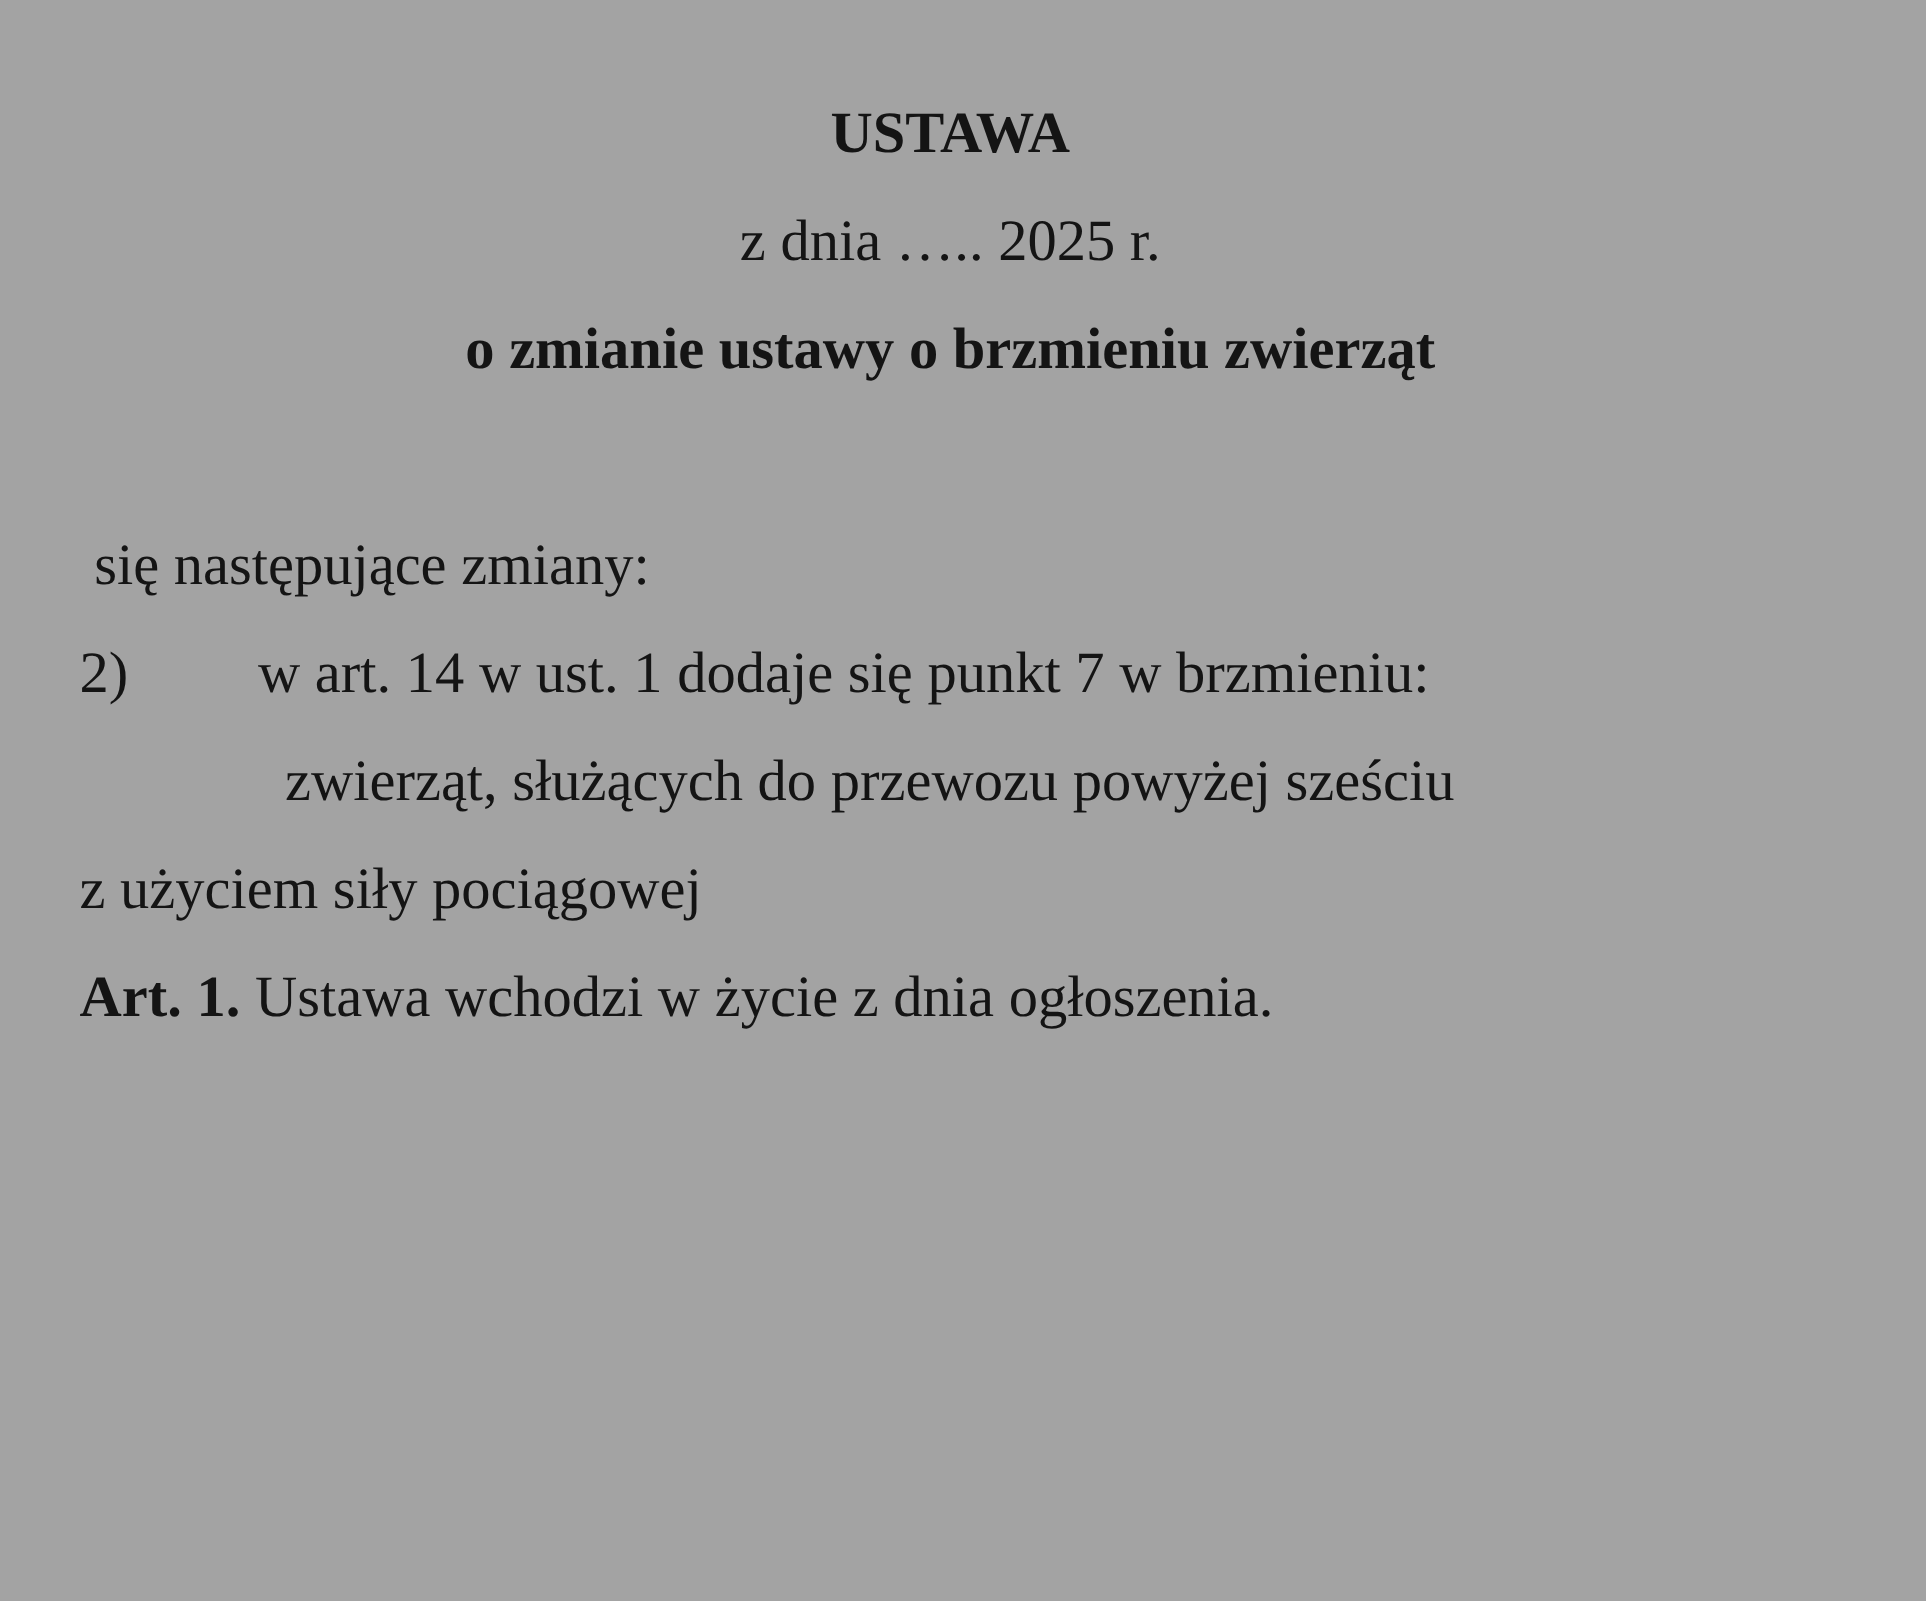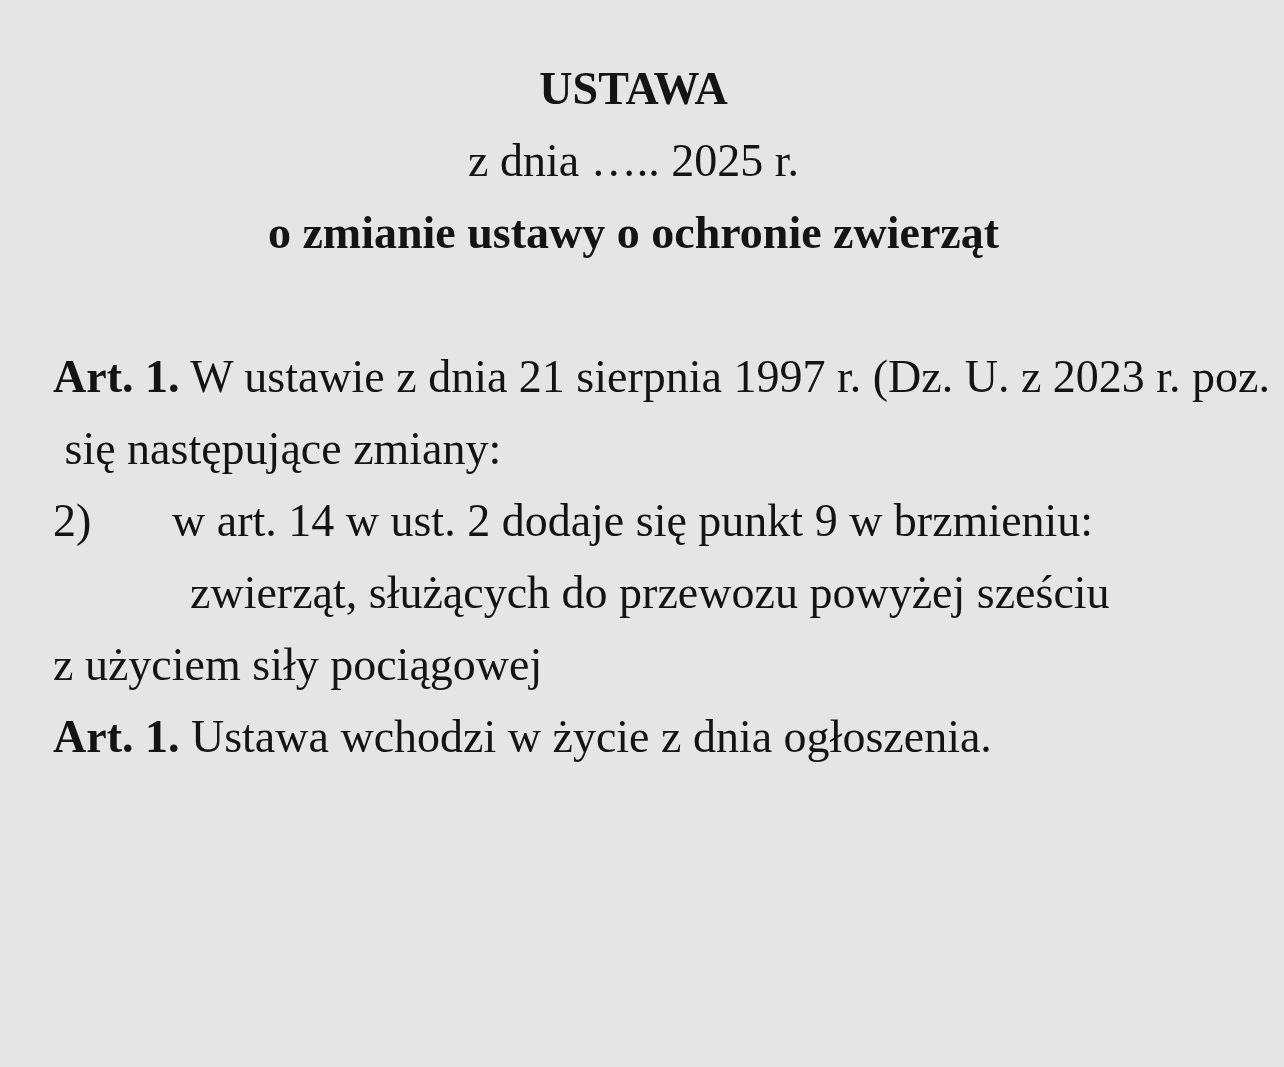--- a/index.html
+++ b/index.html
@@ -1,25 +1,25 @@
 <!DOCTYPE html>
 <html><head>
 <meta charset="utf-8">
 <style>
   * { margin: 0; padding: 0; box-sizing: border-box; }
   html, body { background: #ffffff; }
   .page {
     position: relative;
     width: 1284px;
     height: 1067px;
-    background: #e5e5e5;
+    background: #a3a3a3;
     overflow: hidden;
     padding: 53px 70px 0 53px;
     font-family: "Liberation Serif", "DejaVu Serif", serif;
-    font-size: 46px;
+    font-size: 39px;
     line-height: 72px;
     color: #141414;
   }
   .line {
     white-space: pre;      
     min-height: 72px;
   }
   .center { text-align: center; }
   .b { font-weight: bold; }
   .spacer { min-height: 72px; }
@@ -29,30 +29,29 @@
 </style>
 </head>
 <body>
 
 <div class="page">
 
   <div class="line center b">USTAWA</div>
 
   <div class="line center">z dnia ….. 2025 r.</div>
 
-  <div class="line center b">o zmianie ustawy o ochronie zwierząt</div>
+  <div class="line center b">o zmianie ustawy o brzmieniu zwierząt</div>
 
   <div class="line spacer"></div>
 
-  <div class="line"><span class="b">Art. 1.</span><span> W ustawie z dnia 21 sierpnia 1997 r. (Dz. U. z 2023 r. poz.</span></div>
 
 
   <div class="line"> się następujące zmiany:</div>
 
-  <div class="line"><span class="pt-num">2)</span><span>w art. 14 w ust. 2 dodaje się punkt 9 w brzmieniu:</span></div>
+  <div class="line"><span class="pt-num">2)</span><span>w art. 14 w ust. 1 dodaje się punkt 7 w brzmieniu:</span></div>
 
 
   <div class="line ind-cont">zwierząt, służących do przewozu powyżej sześciu</div>
 
   <div class="line">z użyciem siły pociągowej</div>
 
 
   <div class="line"><span class="b">Art. 1.</span><span> Ustawa wchodzi w życie z dnia ogłoszenia.</span></div>
 
 </div>

